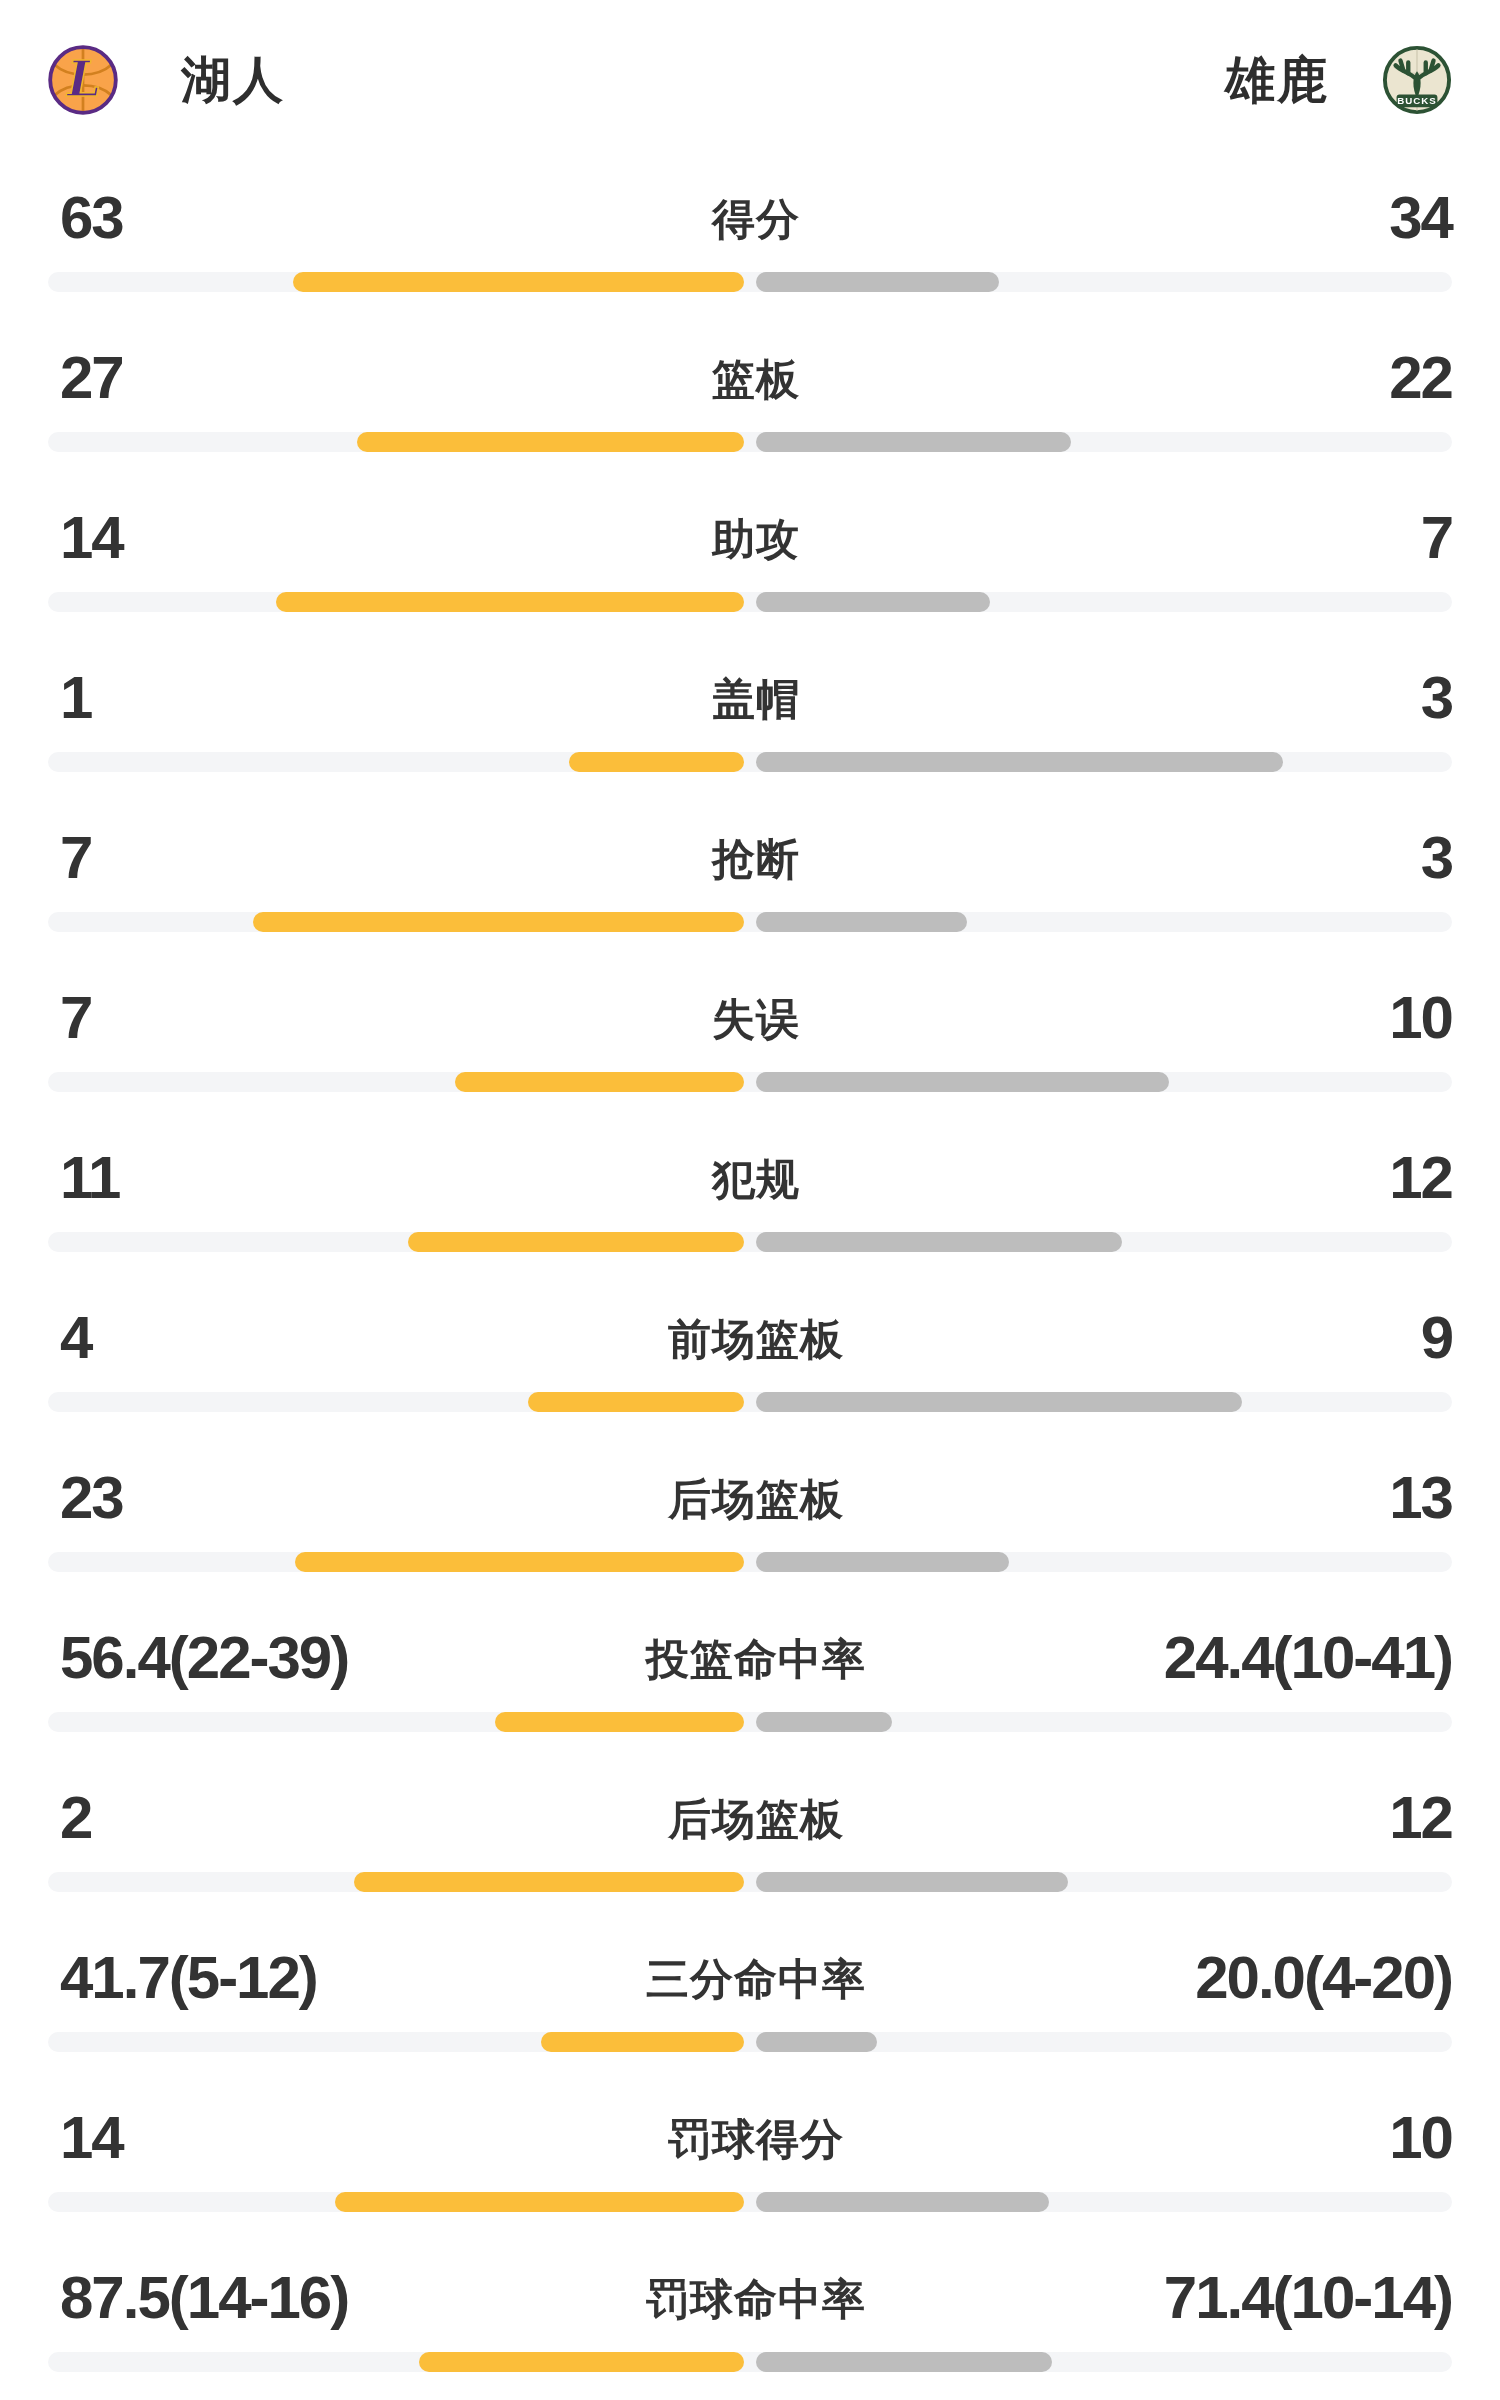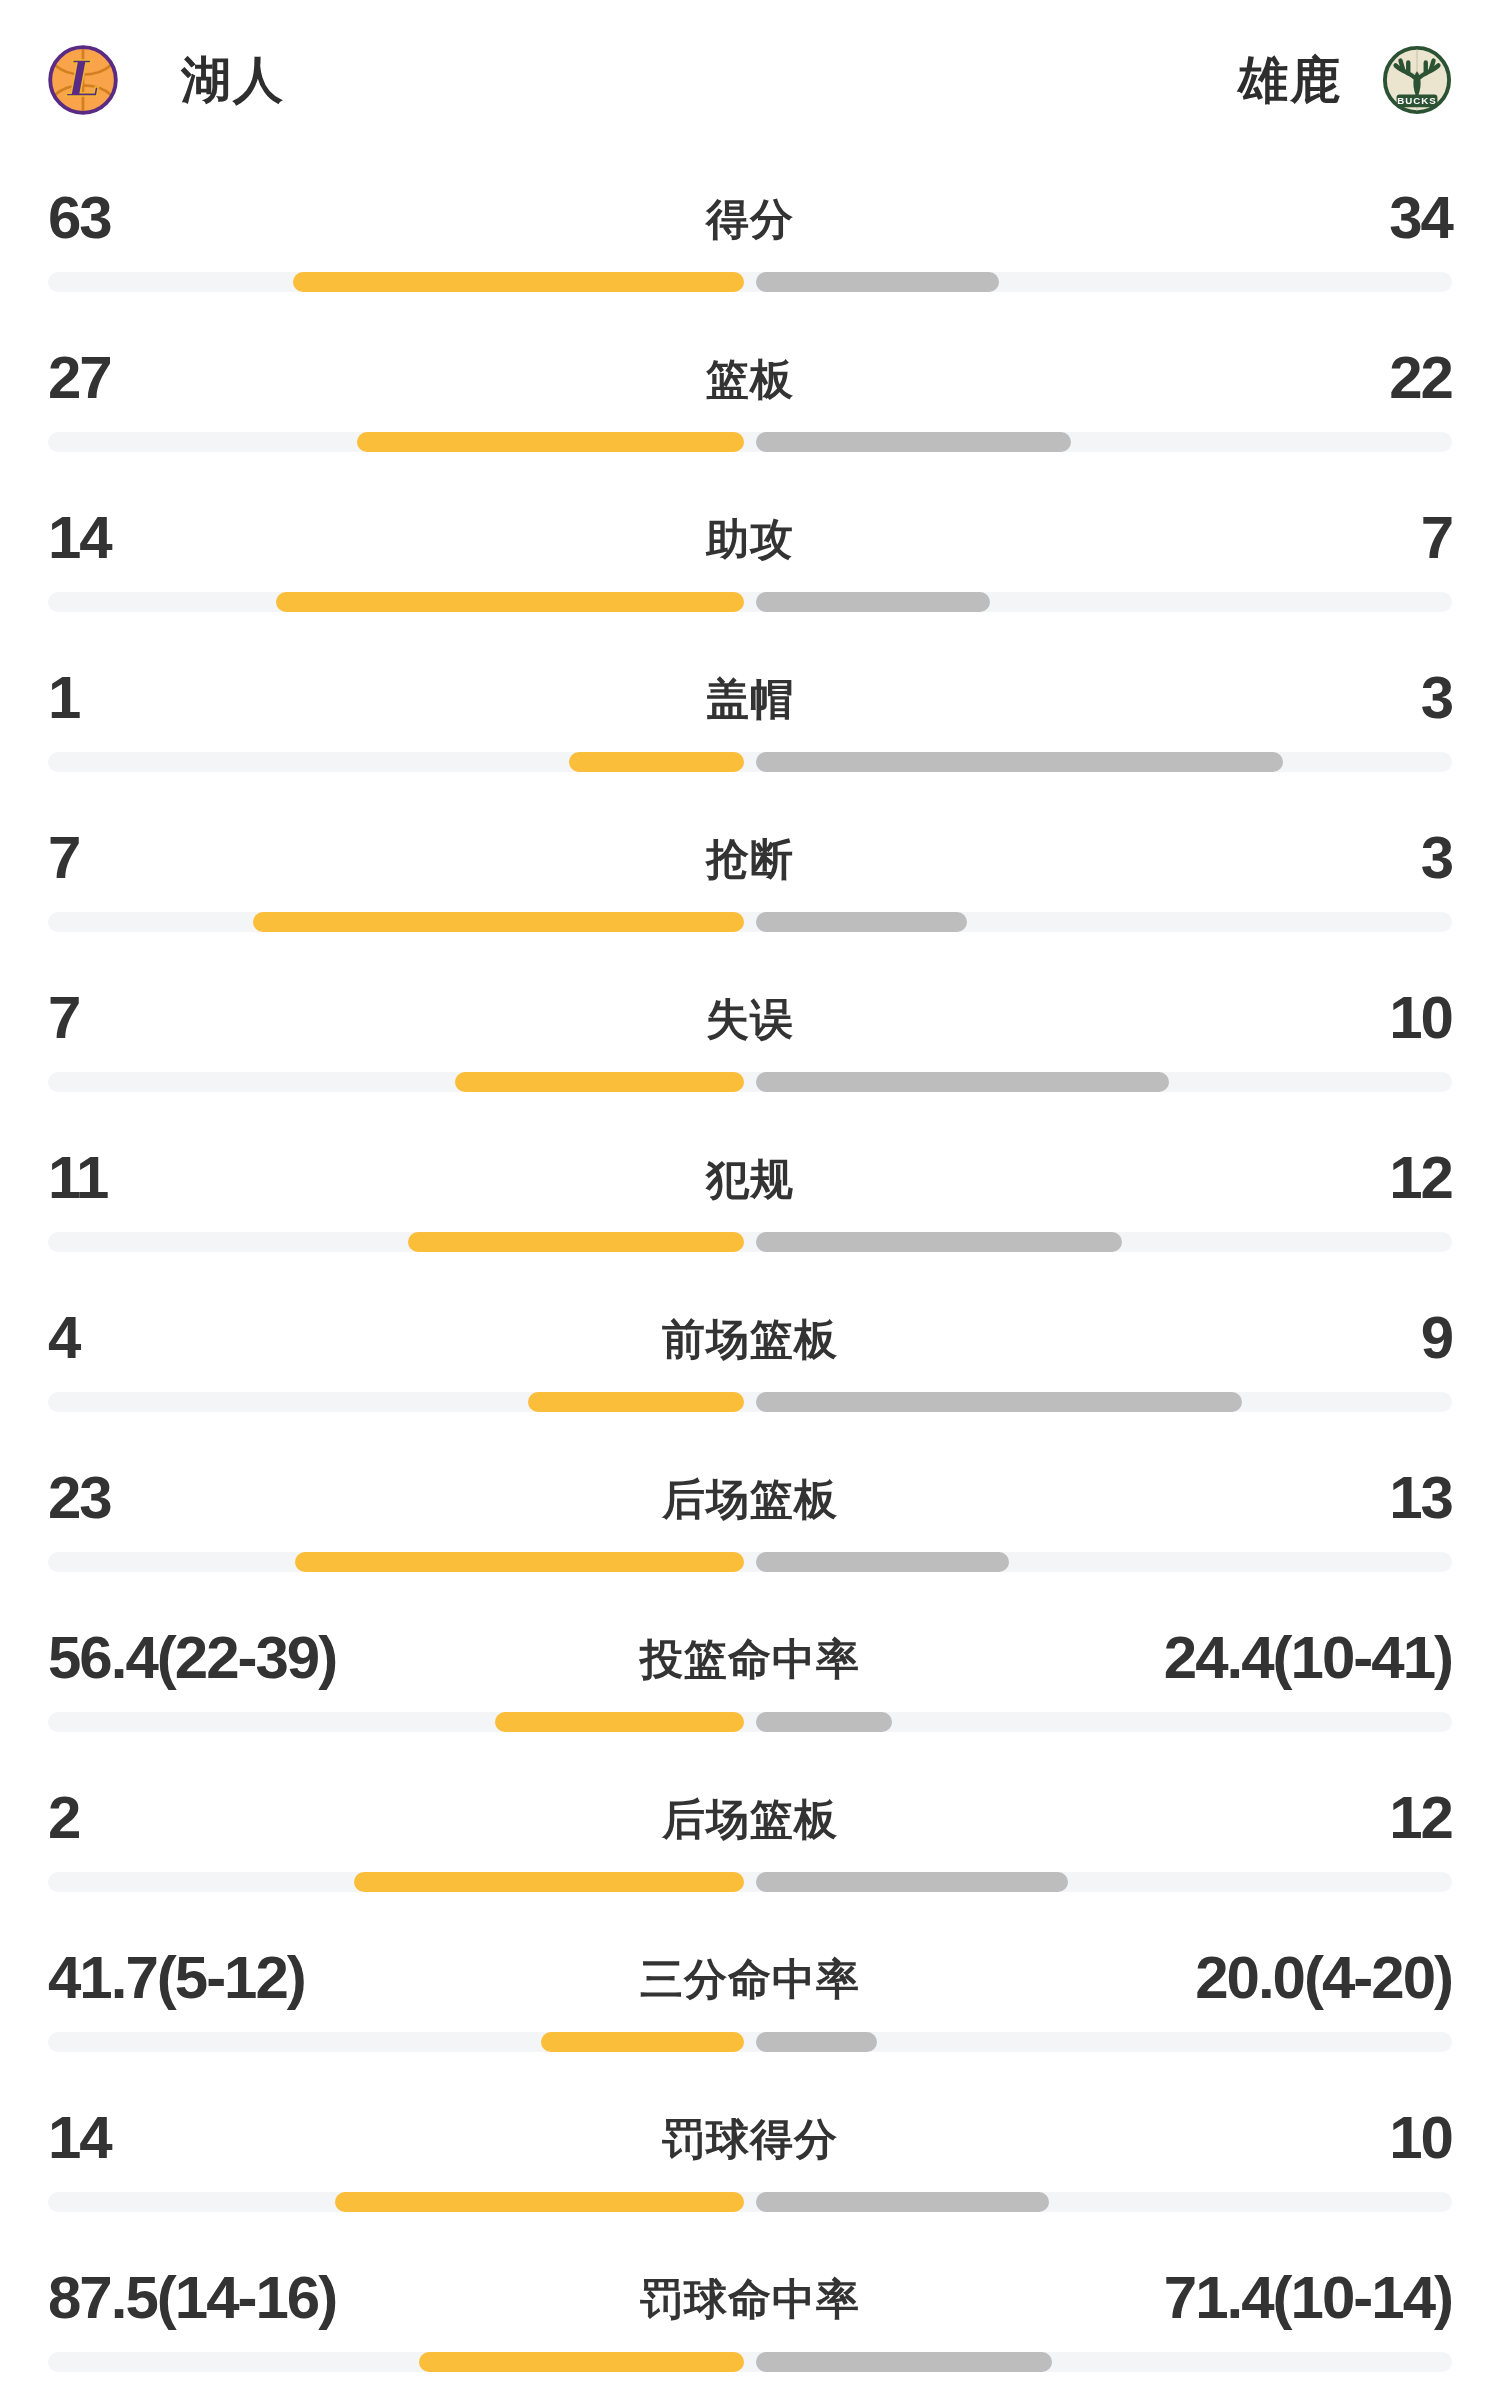--- a/index.html
+++ b/index.html
@@ -16,25 +16,25 @@
     display:flex; align-items:center;
   }
   .team { display:flex; align-items:center; }
   .team-right { margin-left:auto; }
   .logo { width:70px; height:70px; display:block; }
   .team-name {
     font-size:50px; font-weight:700; color:#2e2e2e;
     letter-spacing:2px;
   }
   .team-left .team-name { margin-left:63px; }
-  .team-right .team-name { margin-right:40px; }
+  .team-right .team-name { margin-right:53px; }
   
   .stats { position:absolute; top:150px; left:48px; right:48px; }
   .stat-row { position:relative; height:160px; }
-  .line { position:absolute; left:0; right:0; top:30px; height:80px;text-decoration:underline; }
+  .line { position:absolute; left:12px; right:0; top:30px; height:80px;text-decoration:underline; }
   .num {
     position:absolute; bottom:8px;
     font-size:60px; font-weight:700; color:#333333;
     letter-spacing:-2px; white-space:nowrap;
   }
   .num.left { left:0; }
   .num.right { right:0; }
   .stat-label {
     position:absolute; left:50%; transform:translateX(-50%); bottom:11px;
     font-size:43px; font-weight:600; color:#333333;

